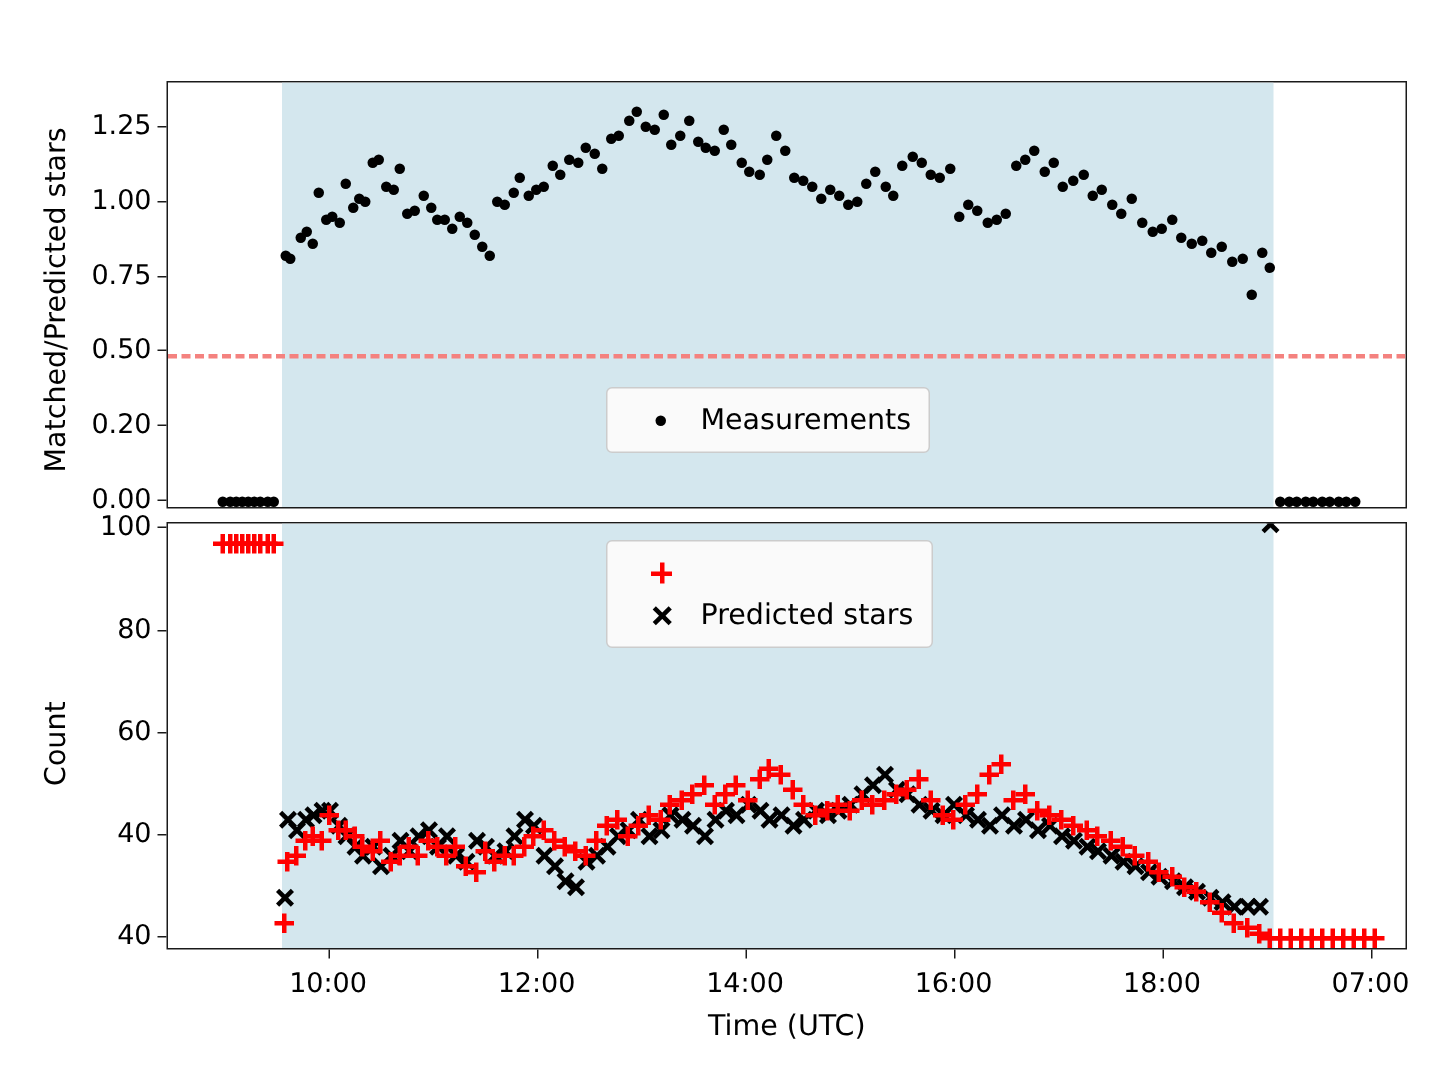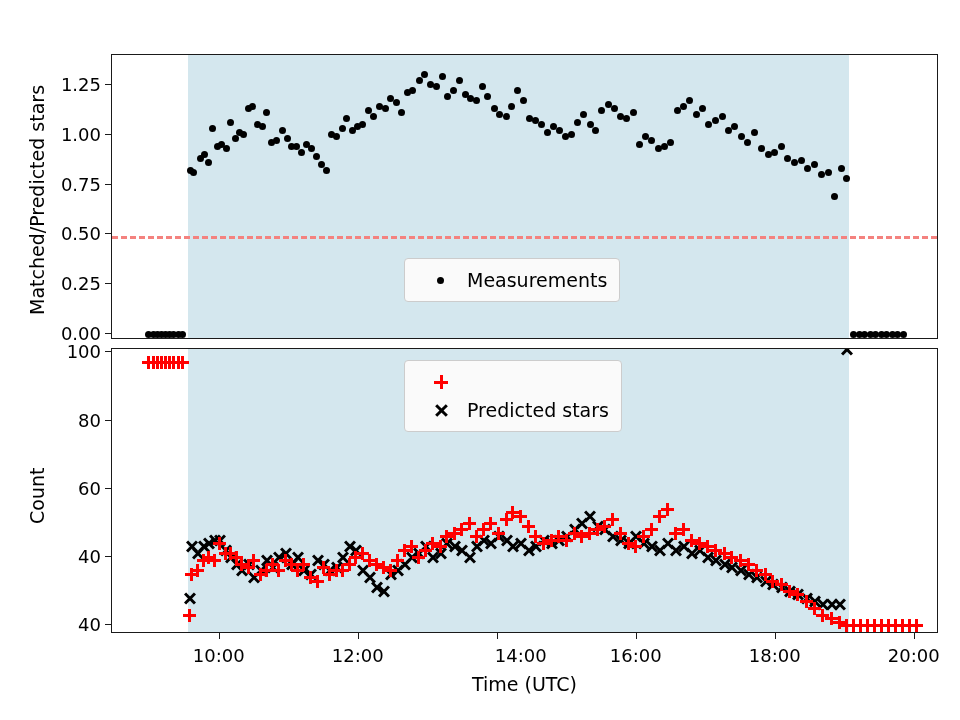--- a/index.html
+++ b/index.html
@@ -335,21 +335,21 @@
         <div class="pt" style="left: 774.878px; top: 279.021px;"></div>
         <div class="pt" style="left: 780.438px; top: 279.021px;"></div>
         <div class="pt" style="left: 785.997px; top: 279.021px;"></div>
         <div class="pt" style="left: 791.557px; top: 279.021px;"></div>
       </div>
   </div>
   <div id="yticks-top">
       <div class="ytick" style="left: 105px; top: 333.021px; position: absolute;"></div>
       <div class="ytick-label" style="left: 43px; width: 58px; top: 333.021px;">0.00</div>
       <div class="ytick" style="left: 105px; top: 283.196px; position: absolute;"></div>
-      <div class="ytick-label" style="left: 43px; width: 58px; top: 283.196px;">0.25</div>
+      <div class="ytick-label" style="left: 43px; width: 58px; top: 283.196px;">0.20</div>
       <div class="ytick" style="left: 105px; top: 233.371px; position: absolute;"></div>
       <div class="ytick-label" style="left: 43px; width: 58px; top: 233.371px;">0.50</div>
       <div class="ytick" style="left: 105px; top: 183.545px; position: absolute;"></div>
       <div class="ytick-label" style="left: 43px; width: 58px; top: 183.545px;">0.75</div>
       <div class="ytick" style="left: 105px; top: 133.72px; position: absolute;"></div>
       <div class="ytick-label" style="left: 43px; width: 58px; top: 133.72px;">1.00</div>
       <div class="ytick" style="left: 105px; top: 83.8951px; position: absolute;"></div>
       <div class="ytick-label" style="left: 43px; width: 58px; top: 83.8951px;">1.25</div>
     </div>
   <div class="ylabel" id="ylabel-top" style="left: 26px; top: 314.5px;">Matched/Predicted stars</div>
@@ -1221,23 +1221,23 @@
       <span class="legend-text">Predicted stars</span>
     </div>
   </div>
 
   <div id="xticks">
       <div class="xtick" style="left: 218.718px; top: 633px; position: absolute;"></div>
       <div class="xtick-label" style="left: 218.718px; top: 645px;">10:00</div>
       <div class="xtick" style="left: 357.71px; top: 633px; position: absolute;"></div>
       <div class="xtick-label" style="left: 357.71px; top: 645px;">12:00</div>
       <div class="xtick" style="left: 496.702px; top: 633px; position: absolute;"></div>
-      <div class="xtick-label" style="left: 496.702px; top: 645px; margin-left: 24px;">14:00</div>
+      <div class="xtick-label" style="left: 496.702px; top: 645px;">14:00</div>
       <div class="xtick" style="left: 635.693px; top: 633px; position: absolute;"></div>
       <div class="xtick-label" style="left: 635.693px; top: 645px;">16:00</div>
       <div class="xtick" style="left: 774.685px; top: 633px; position: absolute;"></div>
       <div class="xtick-label" style="left: 774.685px; top: 645px;">18:00</div>
       <div class="xtick" style="left: 913.676px; top: 633px; position: absolute;"></div>
-      <div class="xtick-label" style="left: 913.676px; top: 645px;">20:00</div>
+      <div class="xtick-label" style="left: 913.676px; top: 645px;">07:00</div>
     </div>
   <div class="xlabel">Time (UTC)</div>
 
 </div>
 
 </body></html>

